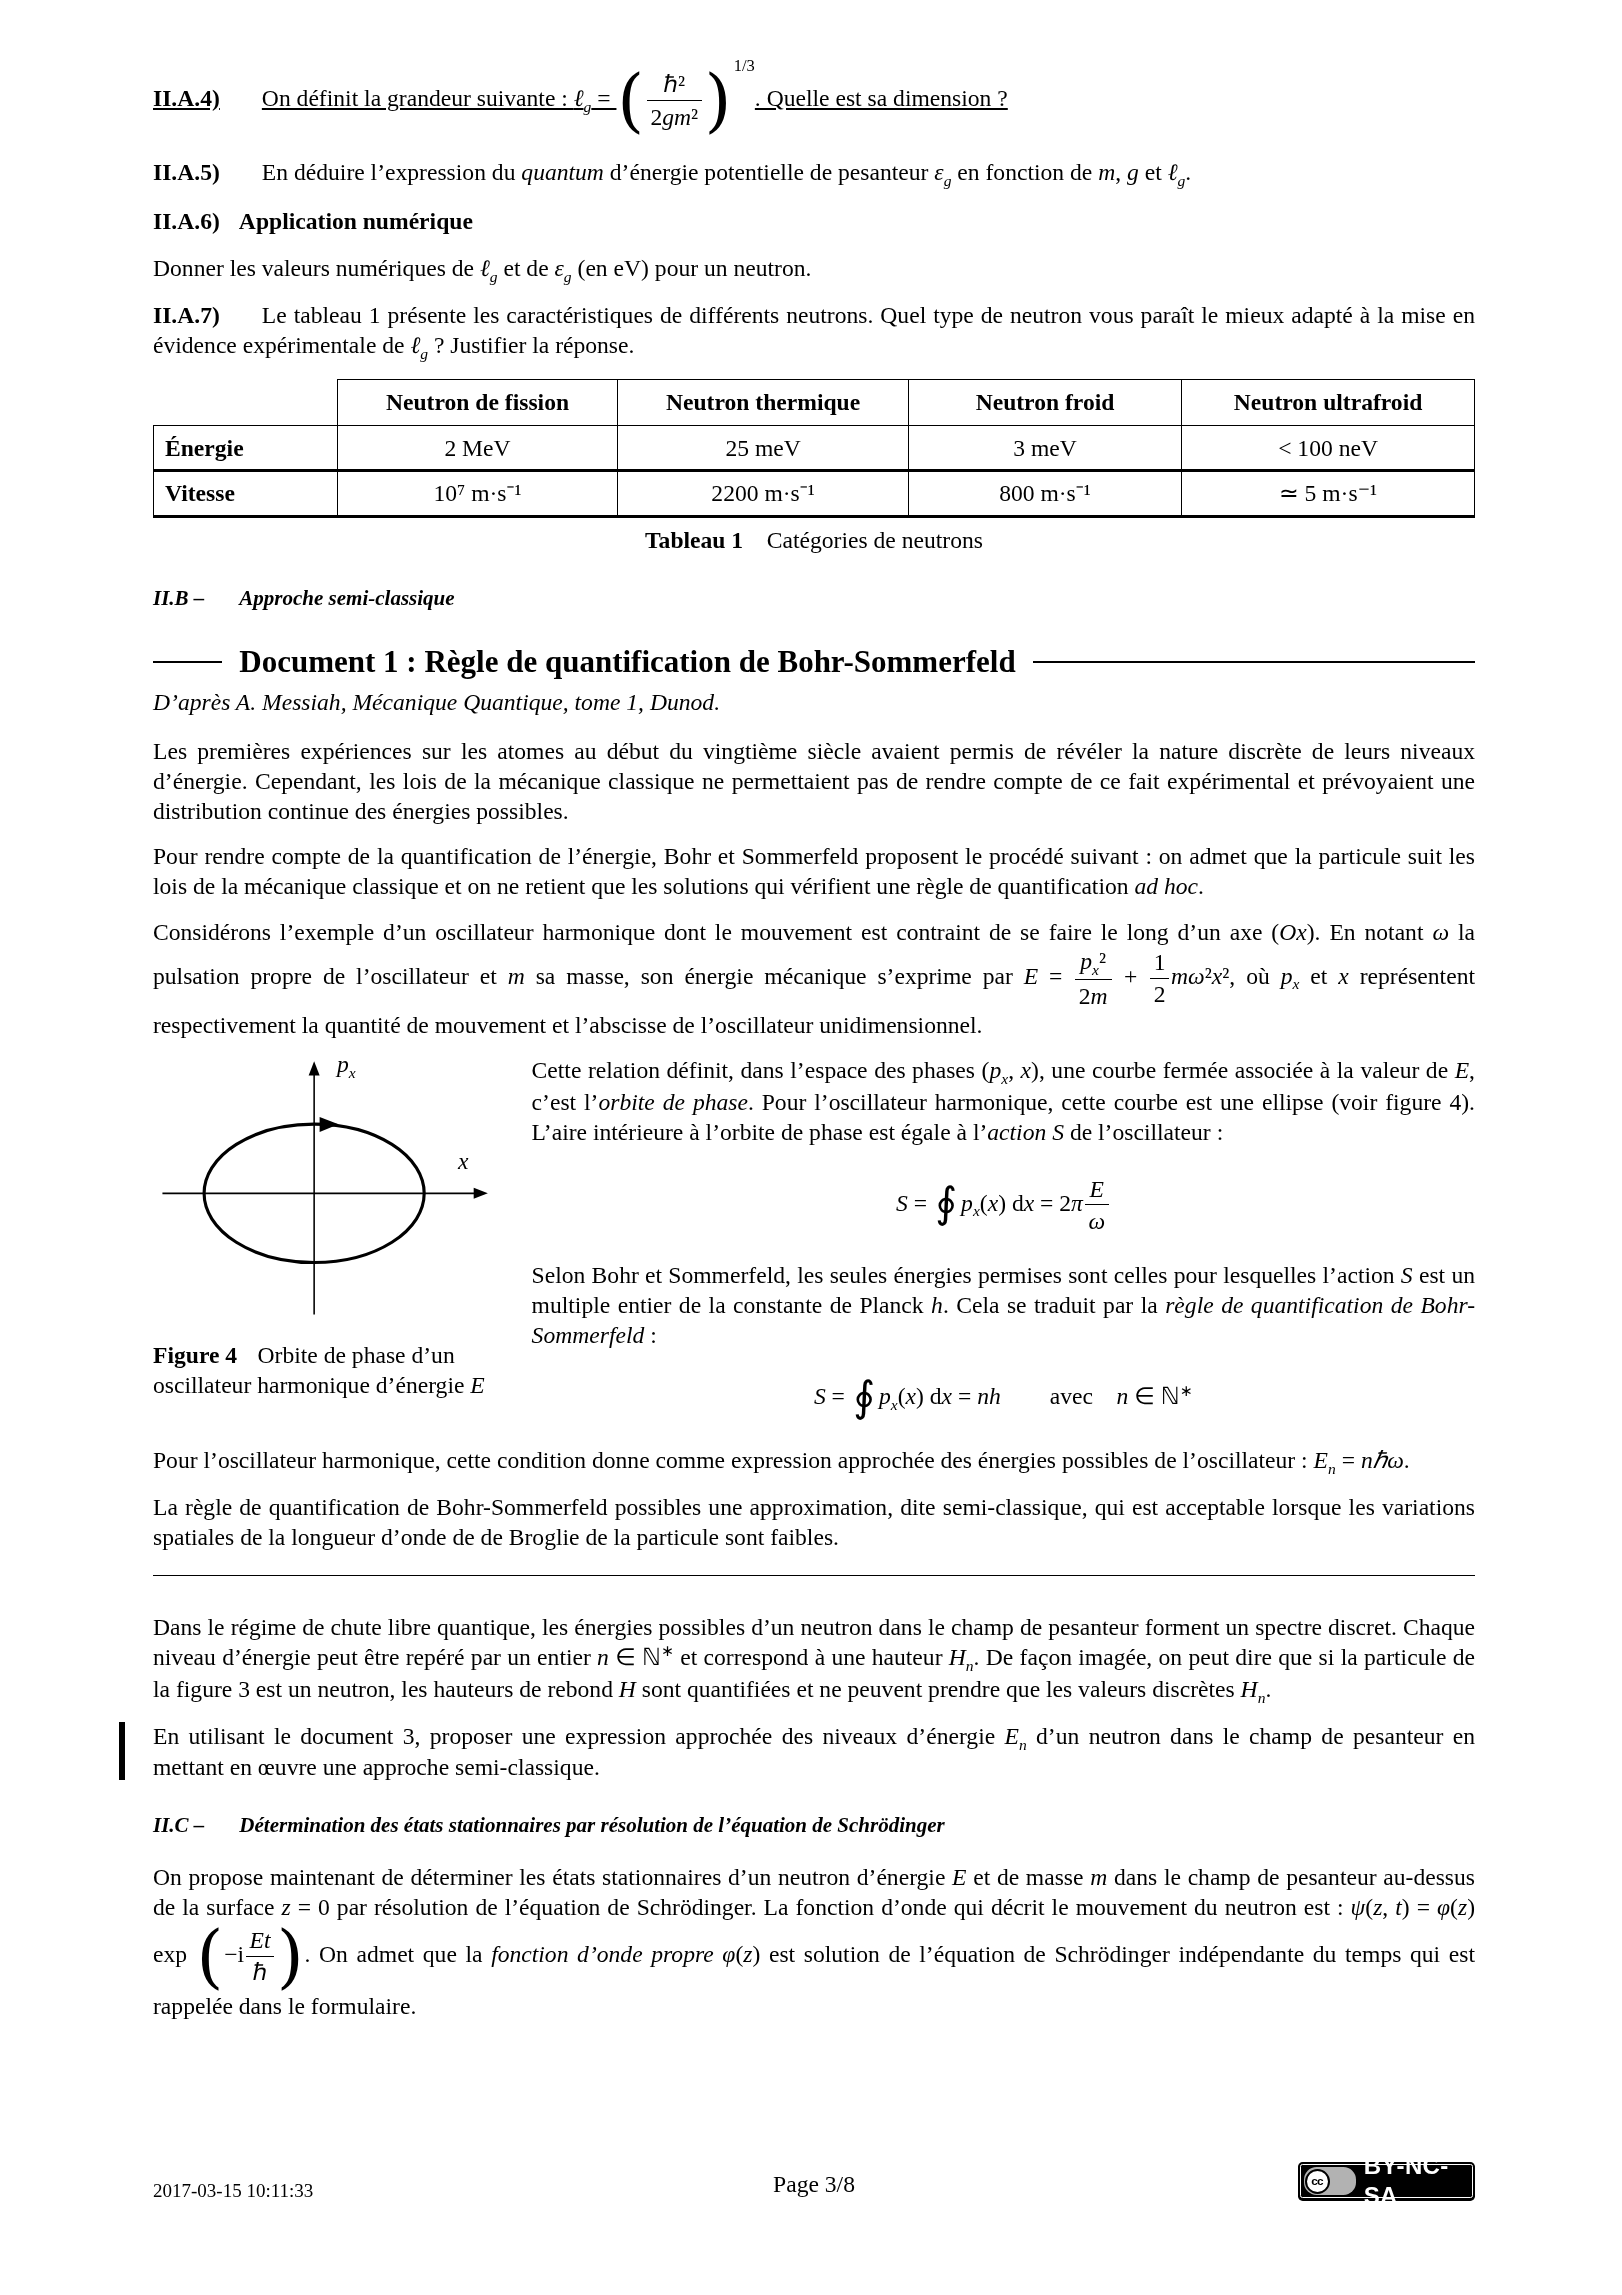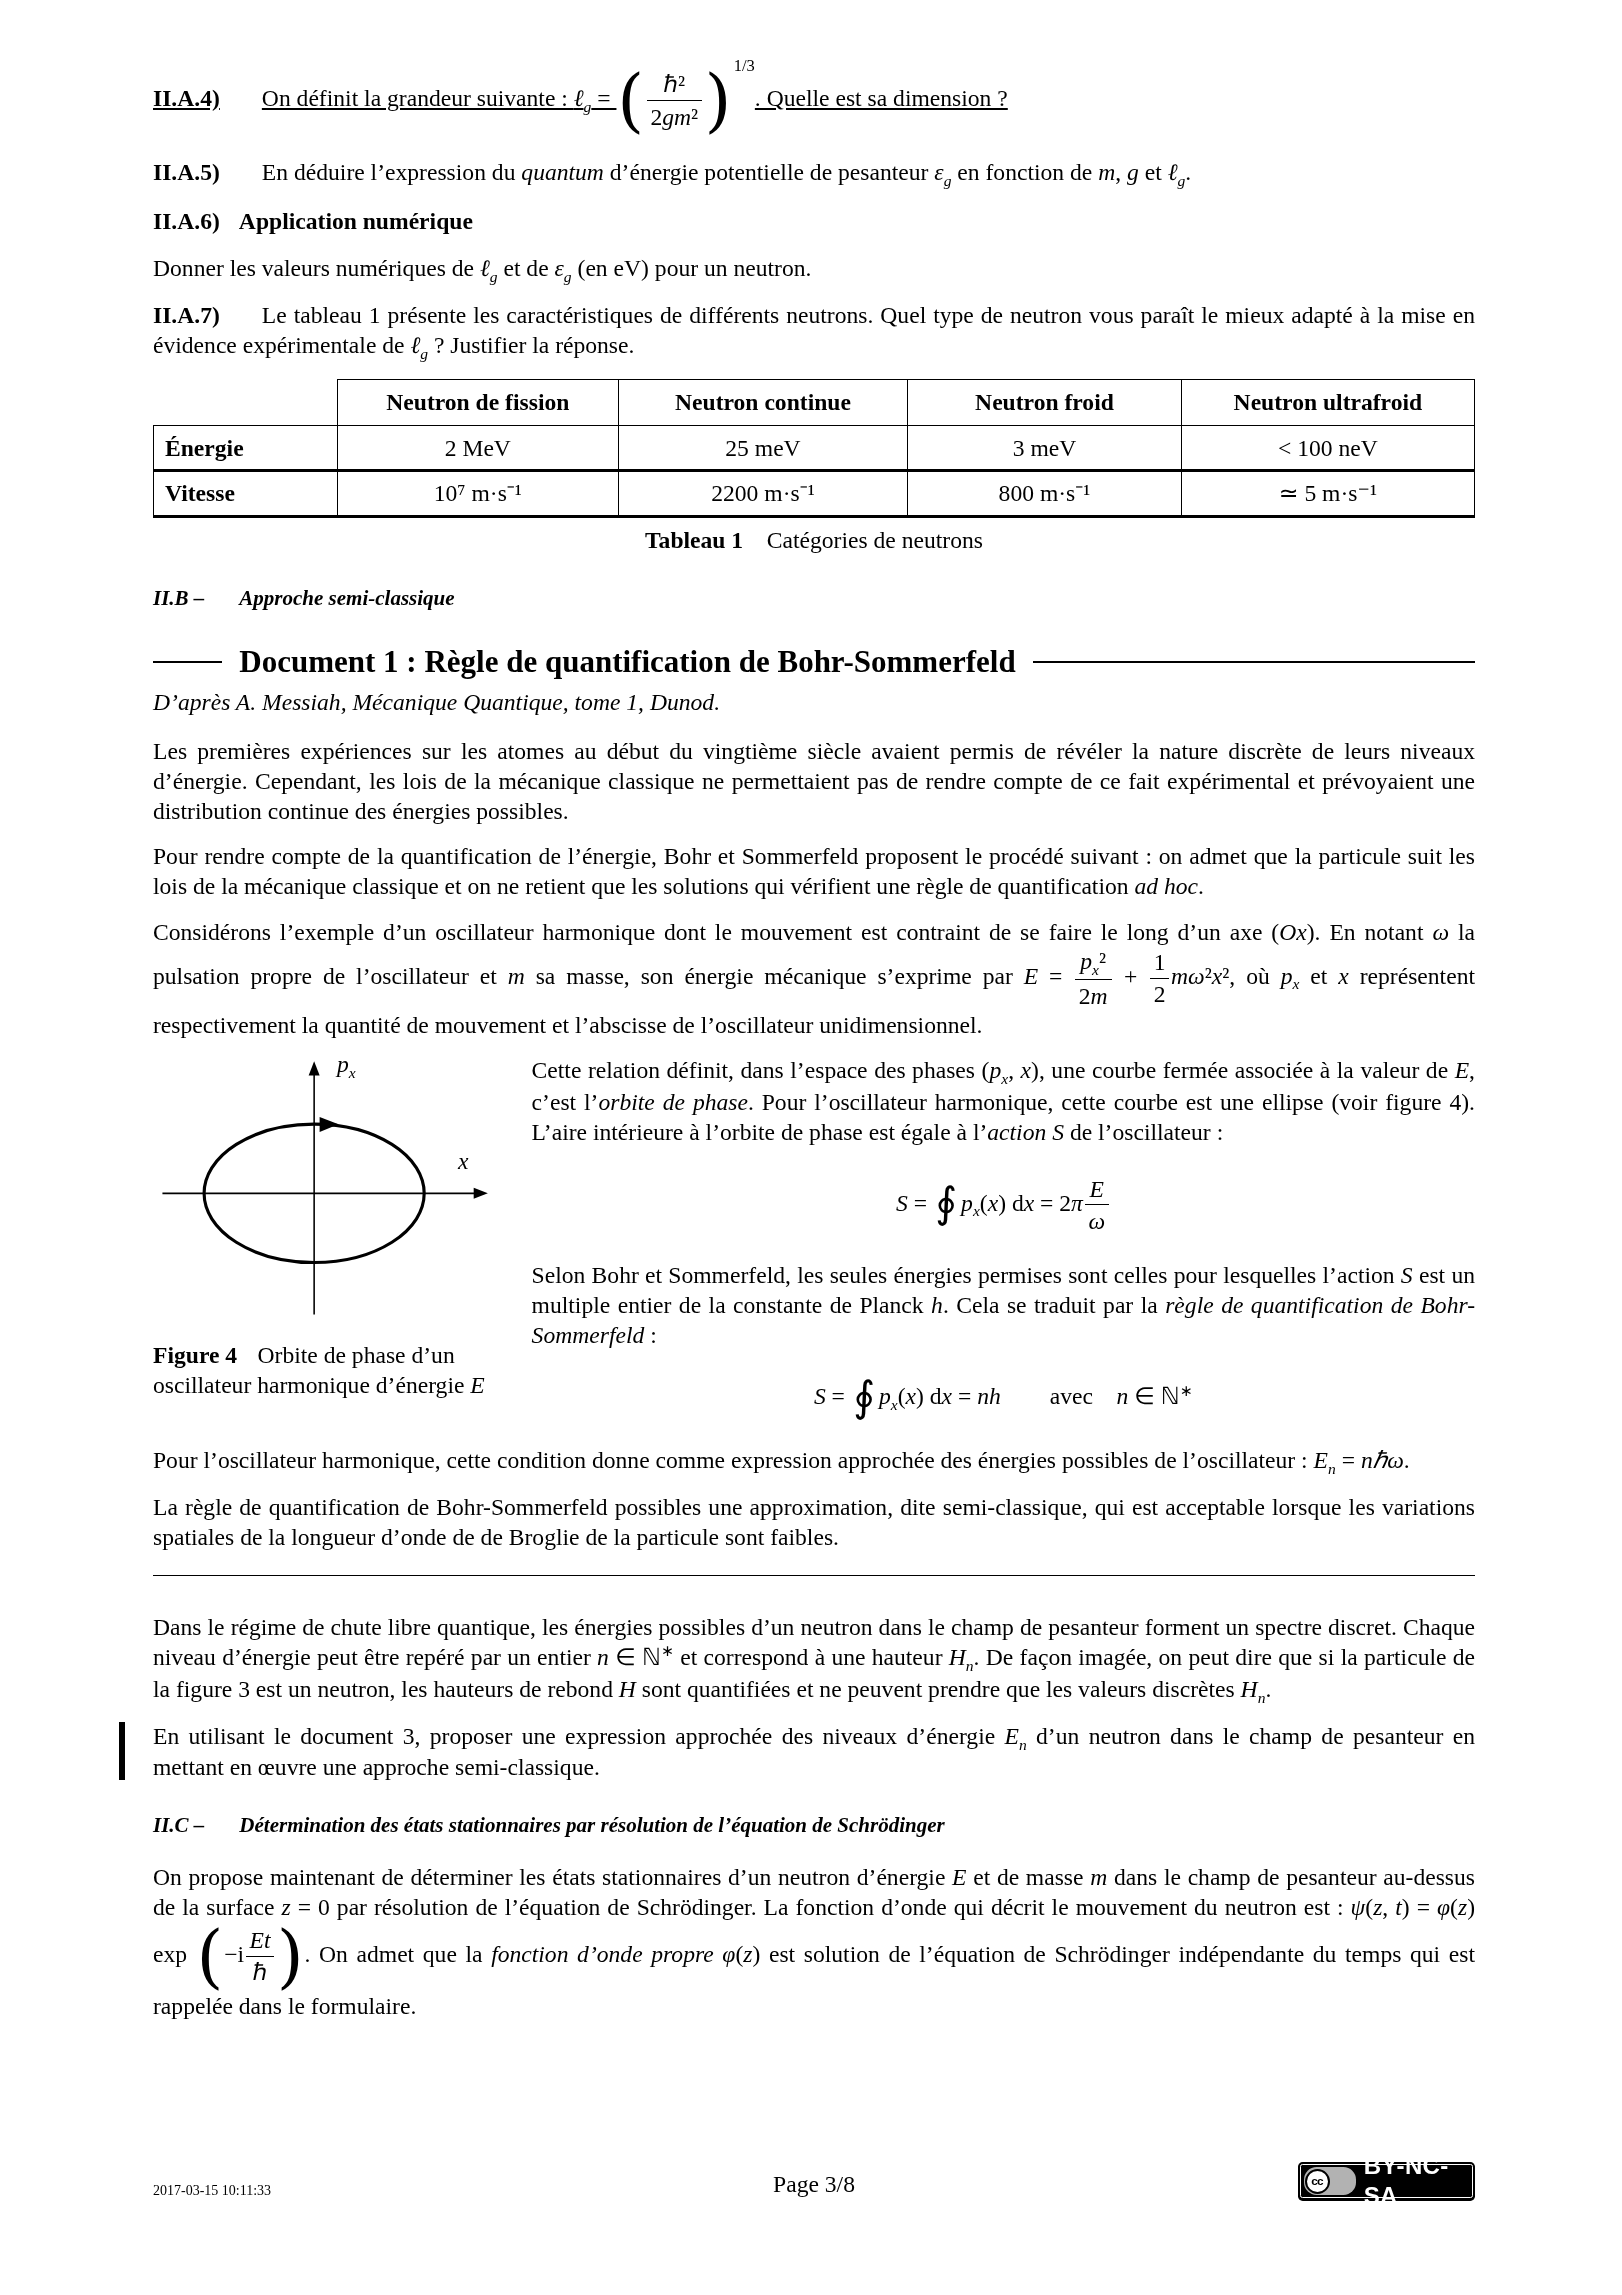--- a/index.html
+++ b/index.html
@@ -62,21 +62,21 @@
   .xlab { position:absolute; left:305px; top:91px; }
   .figcap { margin-top:23.6px; width:349px; text-align:left; }
   .figcap b { margin-right:20.4px; }
   .figtext { flex:1; padding-left:23.6px; }
   
   .marked { position:relative; margin:0 0 17.3px 0; }
   .marked .para { margin-bottom:0; }
   .chbar { position:absolute; left:-34px; top:1.6px; bottom:1.6px; width:5.5px; background:#000; }
   
   .footer { position:absolute; left:153px; right:148px; top:2160px; height:50px; }
-  .stamp { position:absolute; left:0; top:15.7px; font-size:14px; }
+  .stamp { position:absolute; left:0; top:15.7px; font-size:19px; }
   .pagenum { position:absolute; left:0; right:0; top:9.4px; text-align:center; font-size:23.6px; }
   .badge { position:absolute; right:0; top:1.6px; width:177px; height:39px; background:#000;
            border-radius:4.7px; padding:2.4px; box-sizing:border-box; }
   .badge-in { width:100%; height:100%; border:1.6px solid #fff; border-radius:2.4px; box-sizing:border-box;
               display:flex; align-items:center; background:#000; }
   .ccpill { width:52px; height:28px; background:#b2b2b2; border-radius:12.6px; margin-left:2.4px;
             display:flex; align-items:center; flex:0 0 52px; }
   .cc { width:25px; height:25px; margin-left:0.8px; background:#fff; border:2.4px solid #000; border-radius:50%;
         box-sizing:border-box; display:flex; align-items:center; justify-content:center;
         font-family:"Liberation Sans", sans-serif; font-weight:bold; font-size:11.8px; letter-spacing:-0.8px; color:#000; }
@@ -96,21 +96,21 @@
 
   <p class="para">Donner les valeurs numériques de <i>ℓ</i><sub><i>g</i></sub> et de <i>ε</i><sub><i>g</i></sub> (en eV) pour un neutron.</p>
 
   <div class="qline"><span class="qnum">II.A.7)</span><span>Le tableau 1 présente les caractéristiques de différents neutrons. Quel type de neutron vous paraît le mieux adapté à la mise en évidence expérimentale de <i>ℓ</i><sub><i>g</i></sub> ? Justifier la réponse.</span></div>
 
   <table class="ntable">
     <tbody>
         <tr>
       <td class="corner"></td>
       <th class="colhead" style="width:267px">Neutron de fission</th>
-      <th class="colhead" style="width:276px">Neutron continue</th>
+      <th class="colhead" style="width:276px">Neutron thermique</th>
       <th class="colhead" style="width:259px">Neutron froid</th>
       <th class="colhead" style="width:279px">Neutron ultrafroid</th>
     </tr>
     <tr class="r1">
       <th class="rowlab" style="width:141px">Énergie</th>
       <td>2 MeV</td>
       <td>25 meV</td>
       <td>3 meV</td>
       <td>&lt; 100 neV</td>
     </tr>

